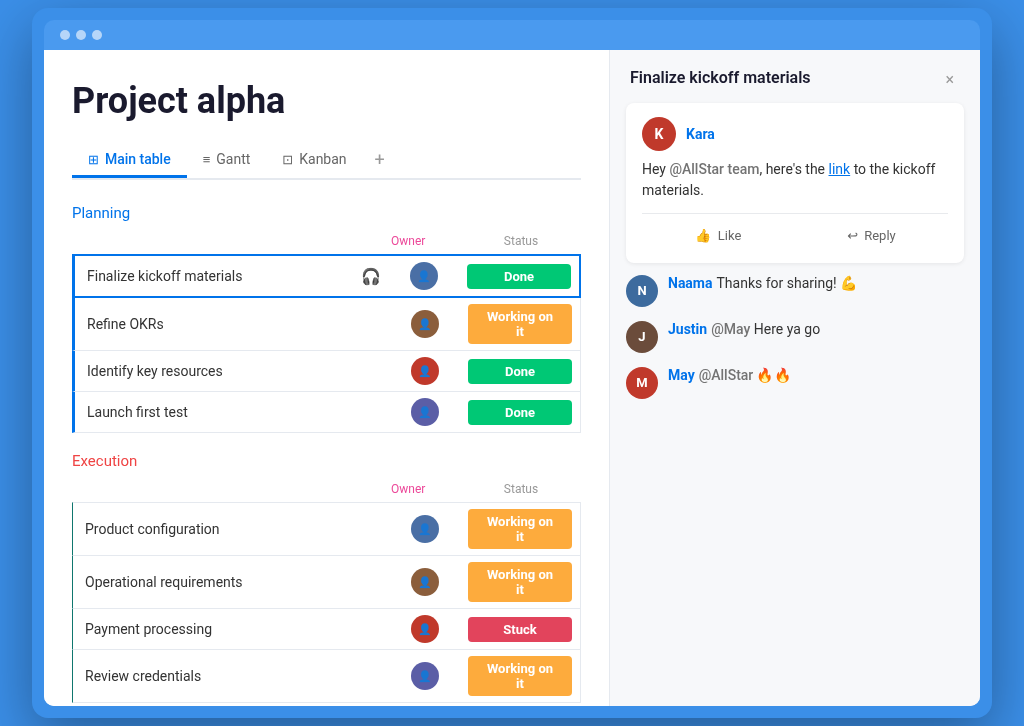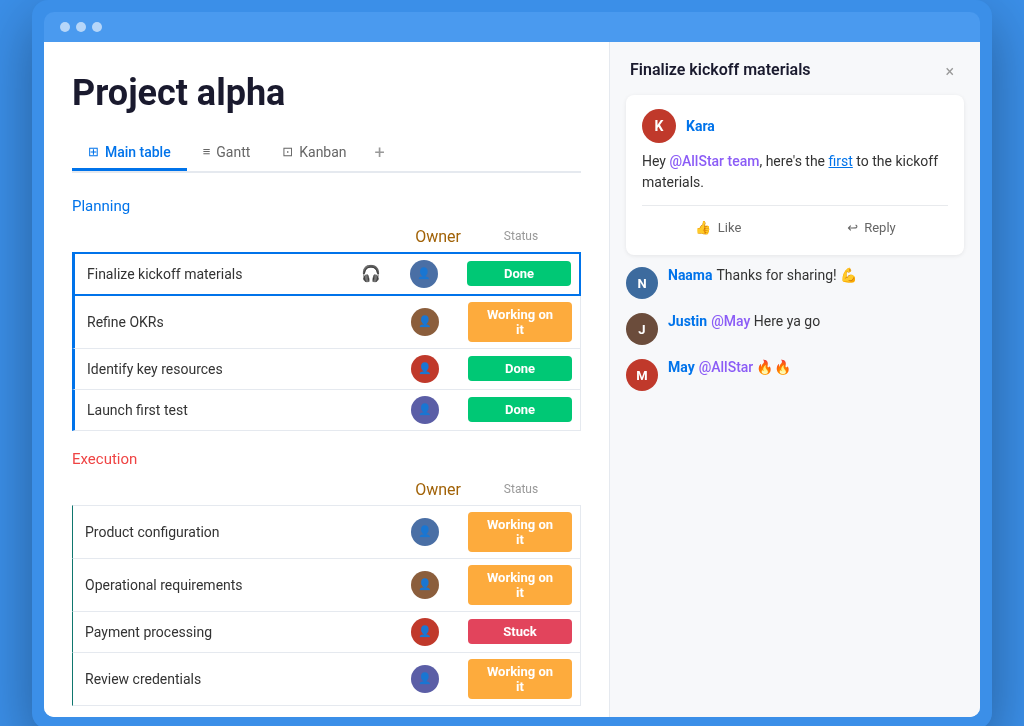--- a/index.html
+++ b/index.html
@@ -35,21 +35,21 @@
       background: #f0f4f8;
       border-radius: 0 0 10px 10px;
       display: flex;
       overflow: hidden;
       min-height: 620px;
     }
     
     .left-panel {
       flex: 1;
       background: #ffffff;
-      padding: 32px 28px 12px;
+      padding: 32px 28px 4px;
       overflow: hidden;
       border-right: 1px solid #e5e9ef;
     }
     .project-title {
       font-size: 36px;
       font-weight: 700;
       color: #1a1a2e;
       margin-bottom: 20px;
       line-height: 1.1;
     }
@@ -96,21 +96,21 @@
     .section-label.planning { color: #0073ea; }
     .section-label.execution { color: #ef4444; }
     
     .table-header {
       display: flex;
       align-items: center;
       padding: 4px 0;
       margin-bottom: 2px;
     }
     .col-task { flex: 1; font-size: 12px; color: #999; }
-    .col-owner { width: 70px; text-align: right; font-size: 16px; color: #a16207; }
+    .col-owner { width: 70px; text-align: left; font-size: 12px; color: #ec4899; }
     .col-status { width: 120px; text-align: center; font-size: 12px; color: #999; }
     
     .task-row {
       display: flex;
       align-items: center;
       border: 1px solid #e5e9ef;
       border-radius: 0;
       margin-bottom: -1px;
       background: #fff;
     }
@@ -234,21 +234,21 @@
     .comment-author-name {
       font-weight: 700;
       color: #0073ea;
       font-size: 14px;
     }
     .comment-text {
       font-size: 14px;
       color: #333;
       line-height: 1.5;
     }
-    .mention { color: #8b5cf6; font-weight: 500; }
+    .mention { color: #737373; font-weight: 500; }
     .link { color: #0073ea; text-decoration: underline; cursor: pointer; }
     .comment-actions {
       display: flex;
       border-top: 1px solid #e8eaed;
       margin-top: 12px;
       padding-top: 8px;
       gap: 0;
     }
     .action-btn {
       flex: 1;
@@ -436,21 +436,21 @@
         <div class="right-panel-title">Finalize kickoff materials</div>
         <div class="close-btn">×</div>
       </div>
 
       <div class="comment-card">
         <div class="comment-author-row">
           <div class="comment-avatar">K</div>
           <span class="comment-author-name">Kara</span>
         </div>
         <div class="comment-text">
-          <span>Hey </span><span class="mention">@AllStar team</span><span>, here's the </span><span class="link">first</span><span> to the kickoff materials.</span>
+          <span>Hey </span><span class="mention">@AllStar team</span><span>, here's the </span><span class="link">link</span><span> to the kickoff materials.</span>
         </div>
         <div class="comment-actions">
           <div class="action-btn">
             <span>👍</span>
             <span>Like</span>
           </div>
           <div class="action-btn">
             <span>↩</span>
             <span>Reply</span>
           </div>

